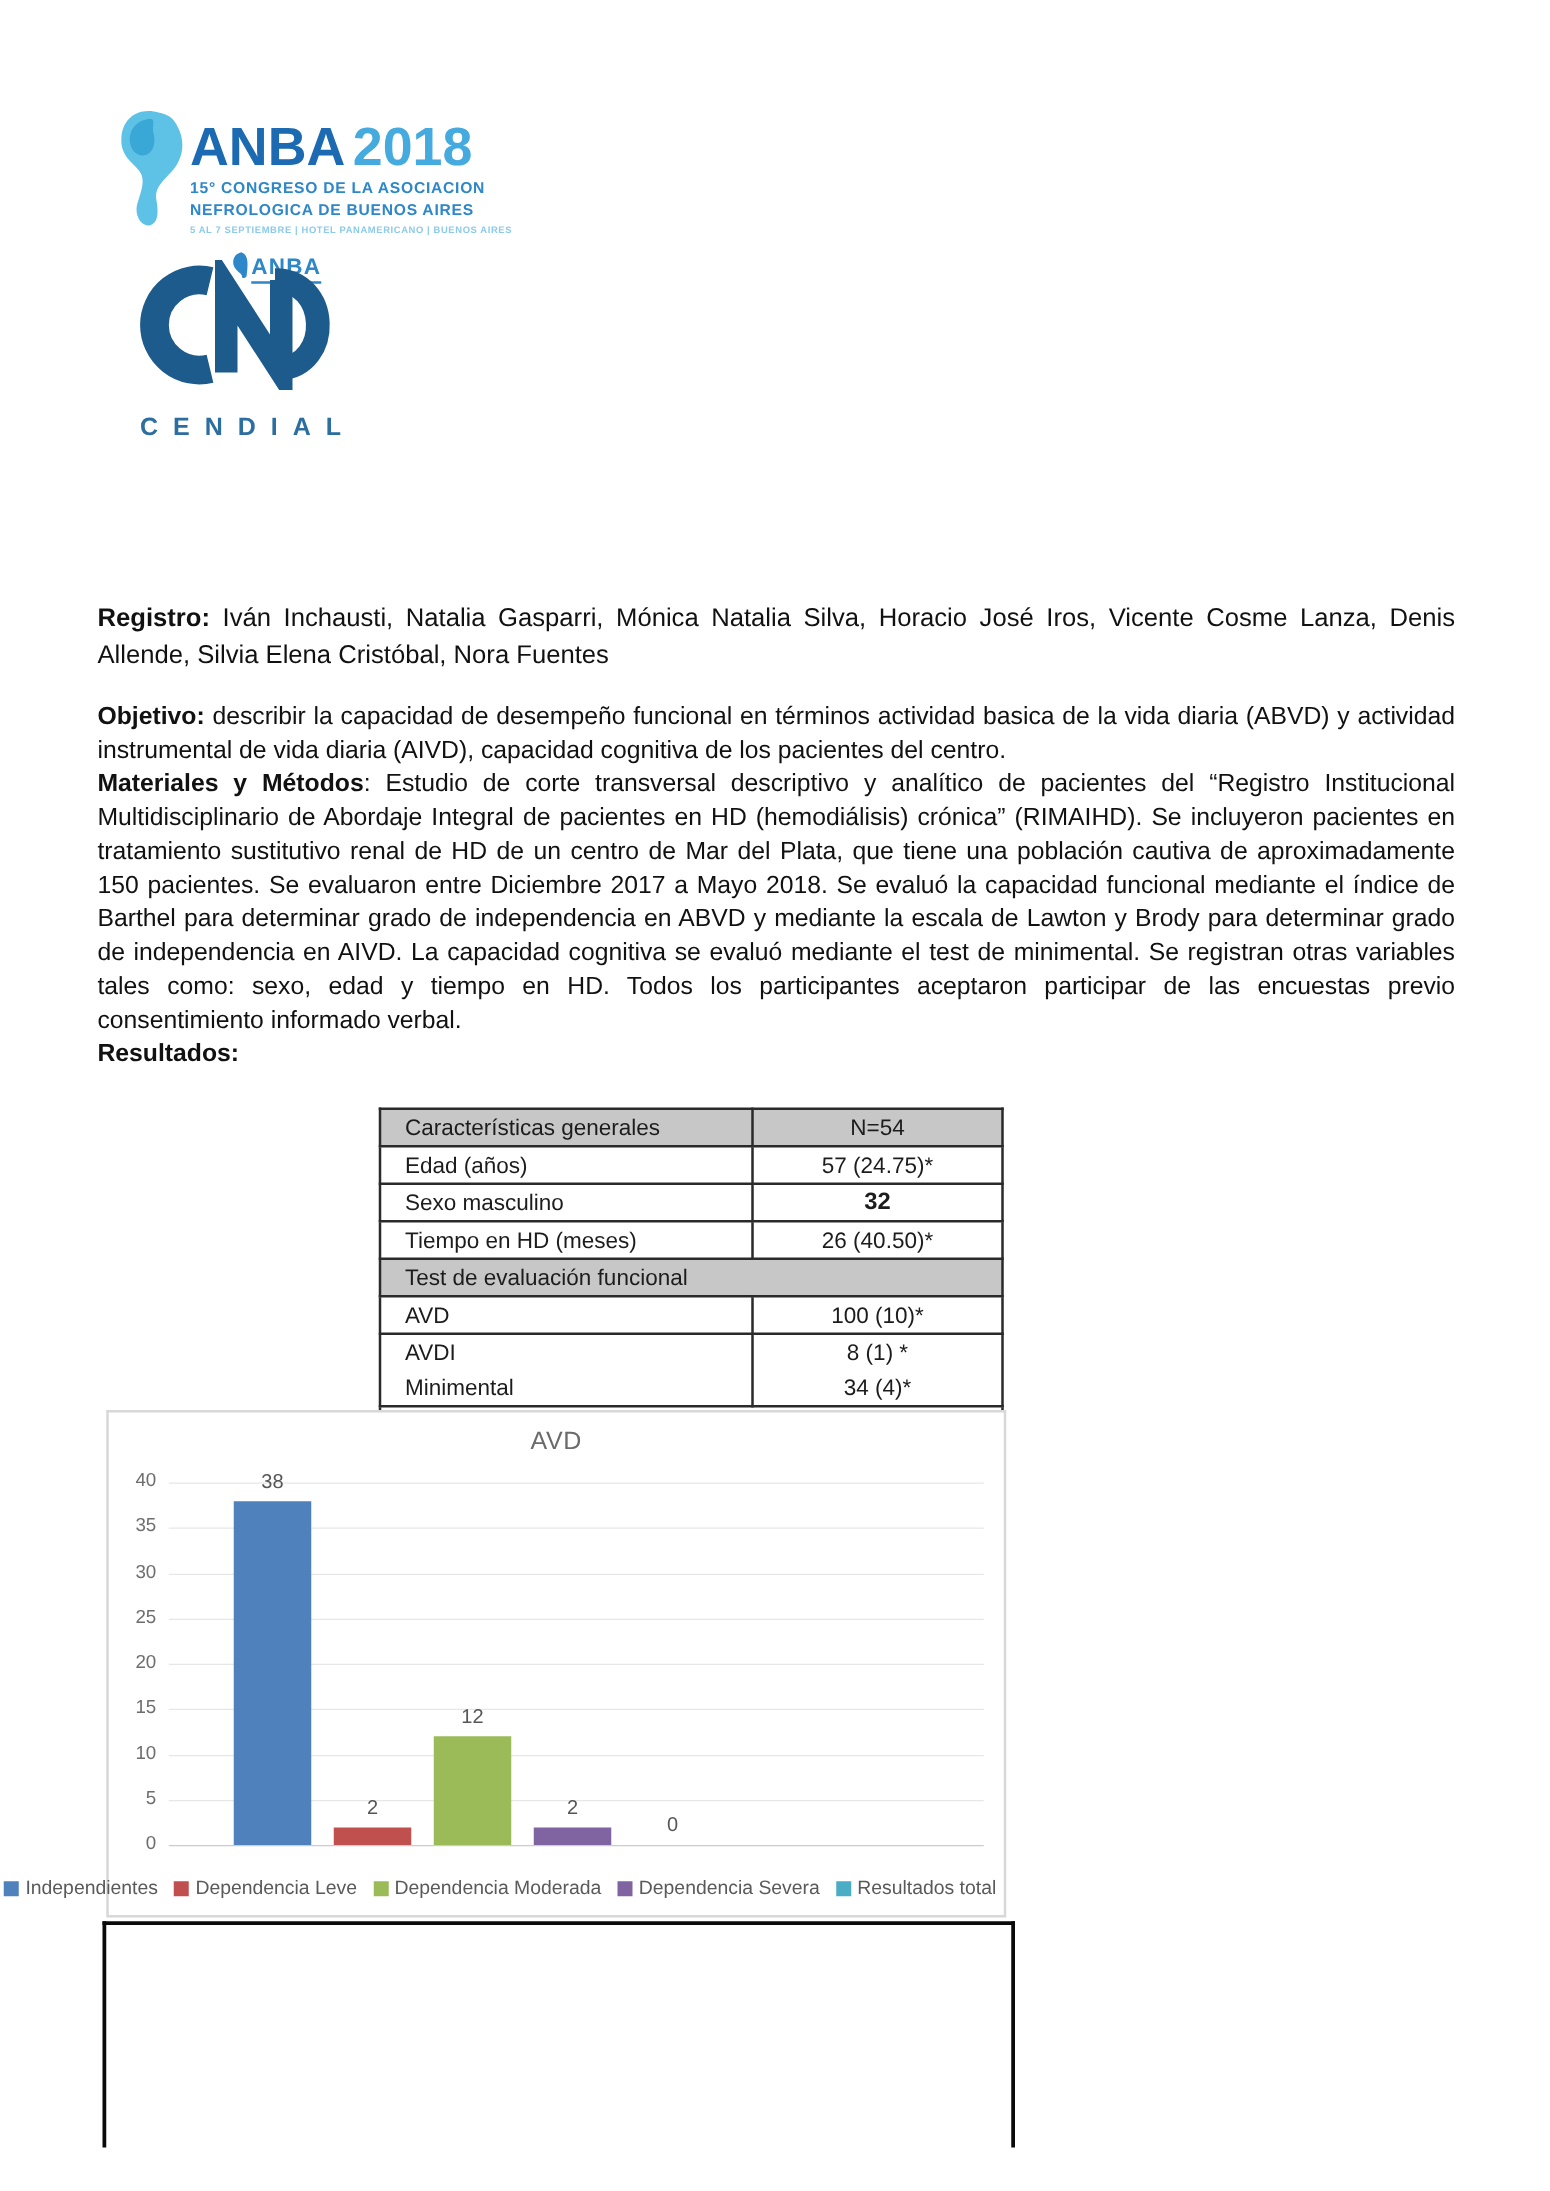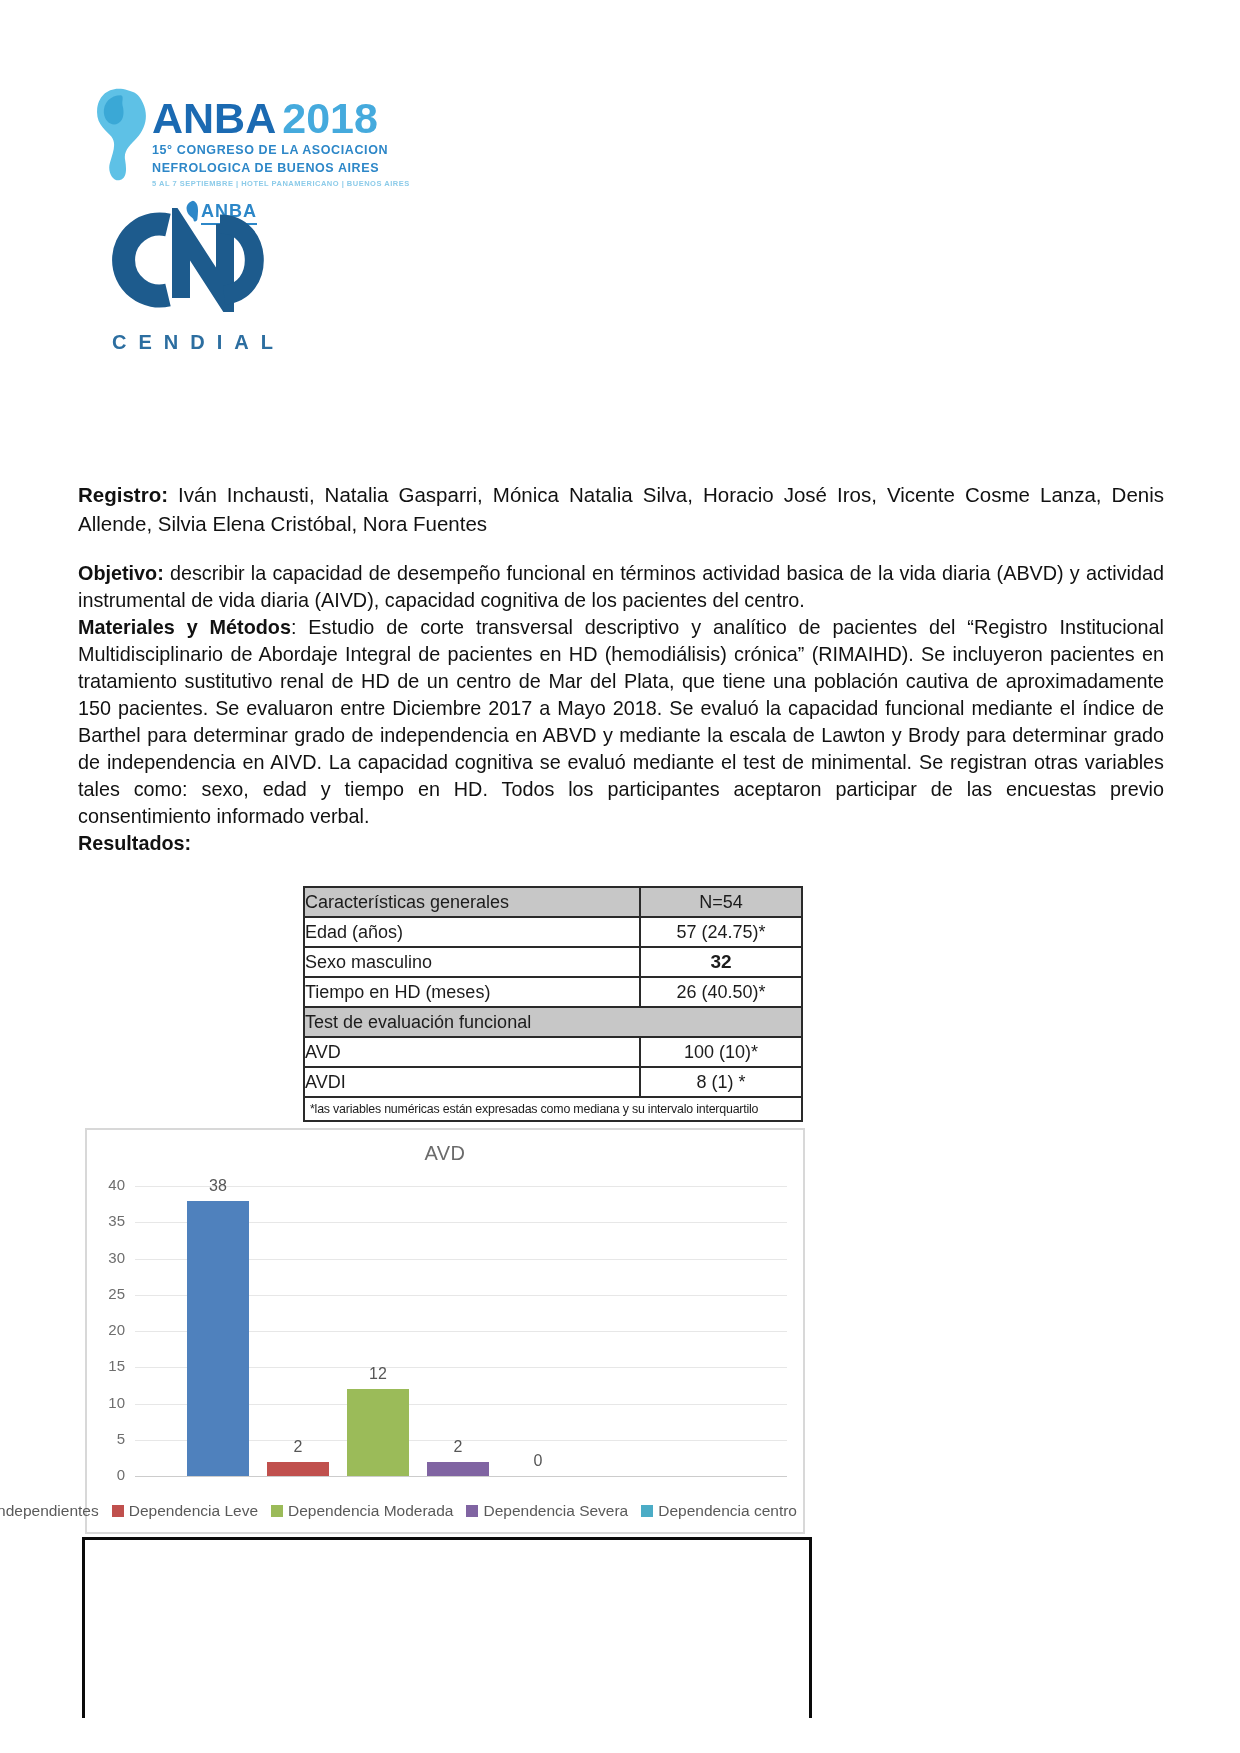--- a/index.html
+++ b/index.html
@@ -32,21 +32,21 @@
   
   .authors{position:absolute;left:78px;top:481px;width:1086px;font-size:20.5px;
            line-height:28.5px;text-align:justify;}
   .abstract{position:absolute;left:78px;top:560px;width:1086px;font-size:19.8px;
             line-height:27px;text-align:justify;}
   .abstract p{margin:0;}
 
   
   table.res{position:absolute;left:303px;top:886px;width:500px;border-collapse:collapse;
             font-size:18px;color:#1c1c1c;}
-  table.res td{border:2px solid #2a2a2a;padding:2px 0;height:24px;}
+  table.res td{border:2px solid #2a2a2a;padding:2px 19px;height:24px;}
   table.res td.hdr{background:#c7c7c7;}
   table.res td.val{text-align:center;width:160px;}
   table.res td.bold{font-weight:bold;font-size:19px;}
   table.res td.nbb{border-bottom:none;}
   table.res tr.after-nbb td{border-top:none;}
   table.res td.foot{font-size:12.4px;padding:2px 5px;height:18px;letter-spacing:-0.2px;}
 
   
   .chart{position:absolute;left:85px;top:1128px;width:716px;height:402px;background:#fff;
          border:2px solid #d8d8d8;}
@@ -136,20 +136,24 @@
         <tr>
           <td class="hdr" colspan="2">Test de evaluación funcional</td>
         </tr>
         <tr>
           <td>AVD</td>
           <td class="val">100 (10)*</td>
         </tr>
         <tr>
           <td class="nbb">AVDI</td>
           <td class="val nbb">8 (1) *</td>
+        </tr>
+        <tr class="after-nbb">
+          <td>Minimental</td>
+          <td class="val">34 (4)*</td>
         </tr>
         <tr>
           <td class="foot" colspan="2">*las variables numéricas están expresadas como mediana y su intervalo interquartilo</td>
         </tr>
       </tbody>
     </table>
 
   <div class="chart">
     <div class="chart-title">AVD</div>
     <div class="plot">
@@ -184,21 +188,21 @@
         <div class="legitem">
           <span class="sq" style="background: rgb(155, 187, 89);"></span>
           <span>Dependencia Moderada</span>
         </div>
         <div class="legitem">
           <span class="sq" style="background: rgb(128, 100, 162);"></span>
           <span>Dependencia Severa</span>
         </div>
         <div class="legitem">
           <span class="sq" style="background: rgb(75, 172, 198);"></span>
-          <span>Dependencia centro</span>
+          <span>Resultados total</span>
         </div>
       </div>
   <div class="ytick" style="top: 336px;">0</div>
       <div class="ytick" style="top: 299.75px;">5</div>
       <div class="ytick" style="top: 263.5px;">10</div>
       <div class="ytick" style="top: 227.25px;">15</div>
       <div class="ytick" style="top: 191px;">20</div>
       <div class="ytick" style="top: 154.75px;">25</div>
       <div class="ytick" style="top: 118.5px;">30</div>
       <div class="ytick" style="top: 82.25px;">35</div>

